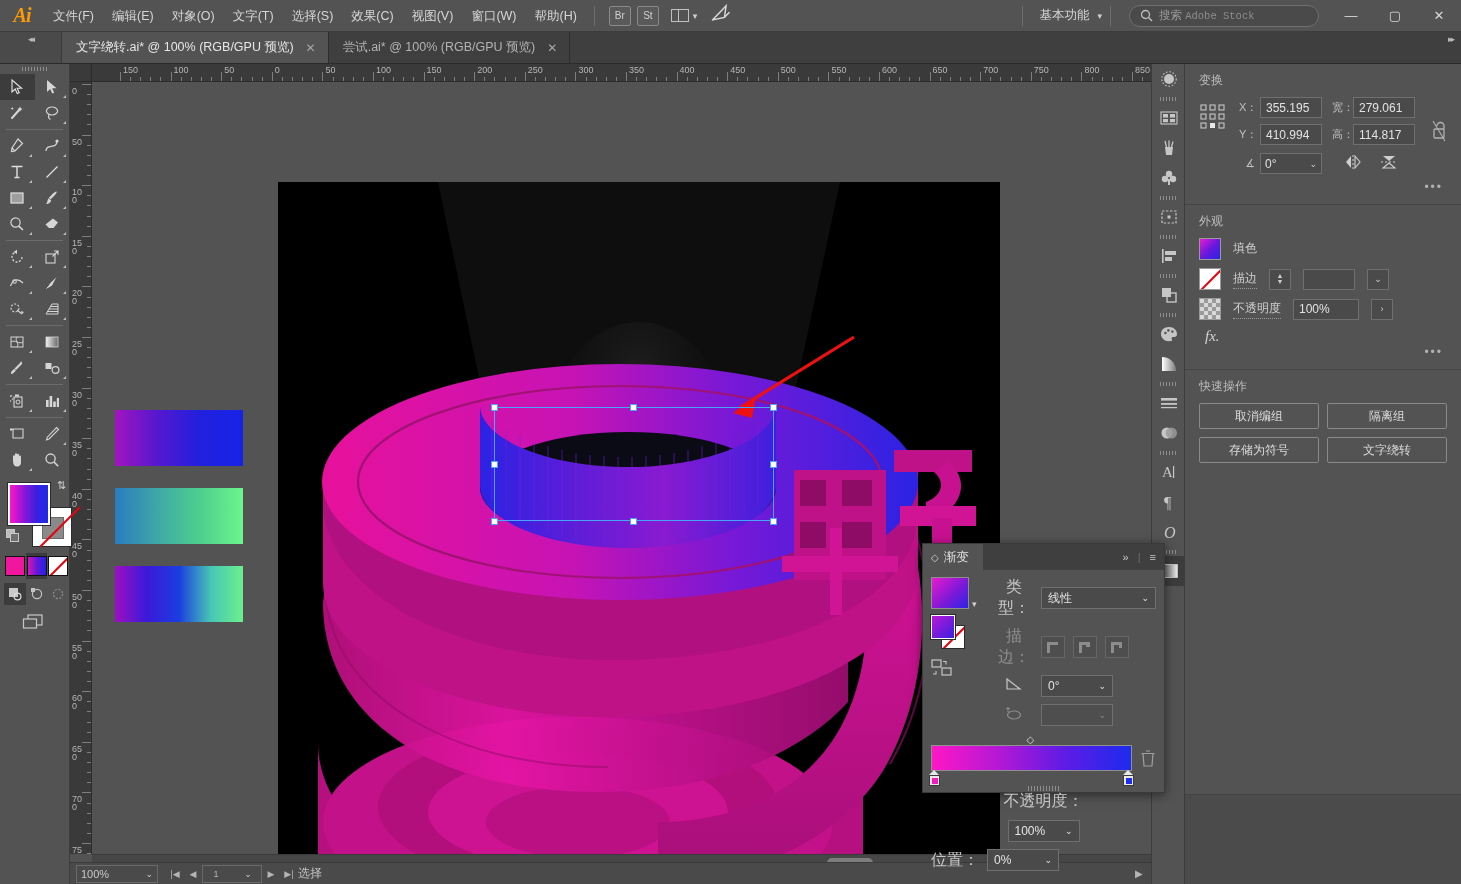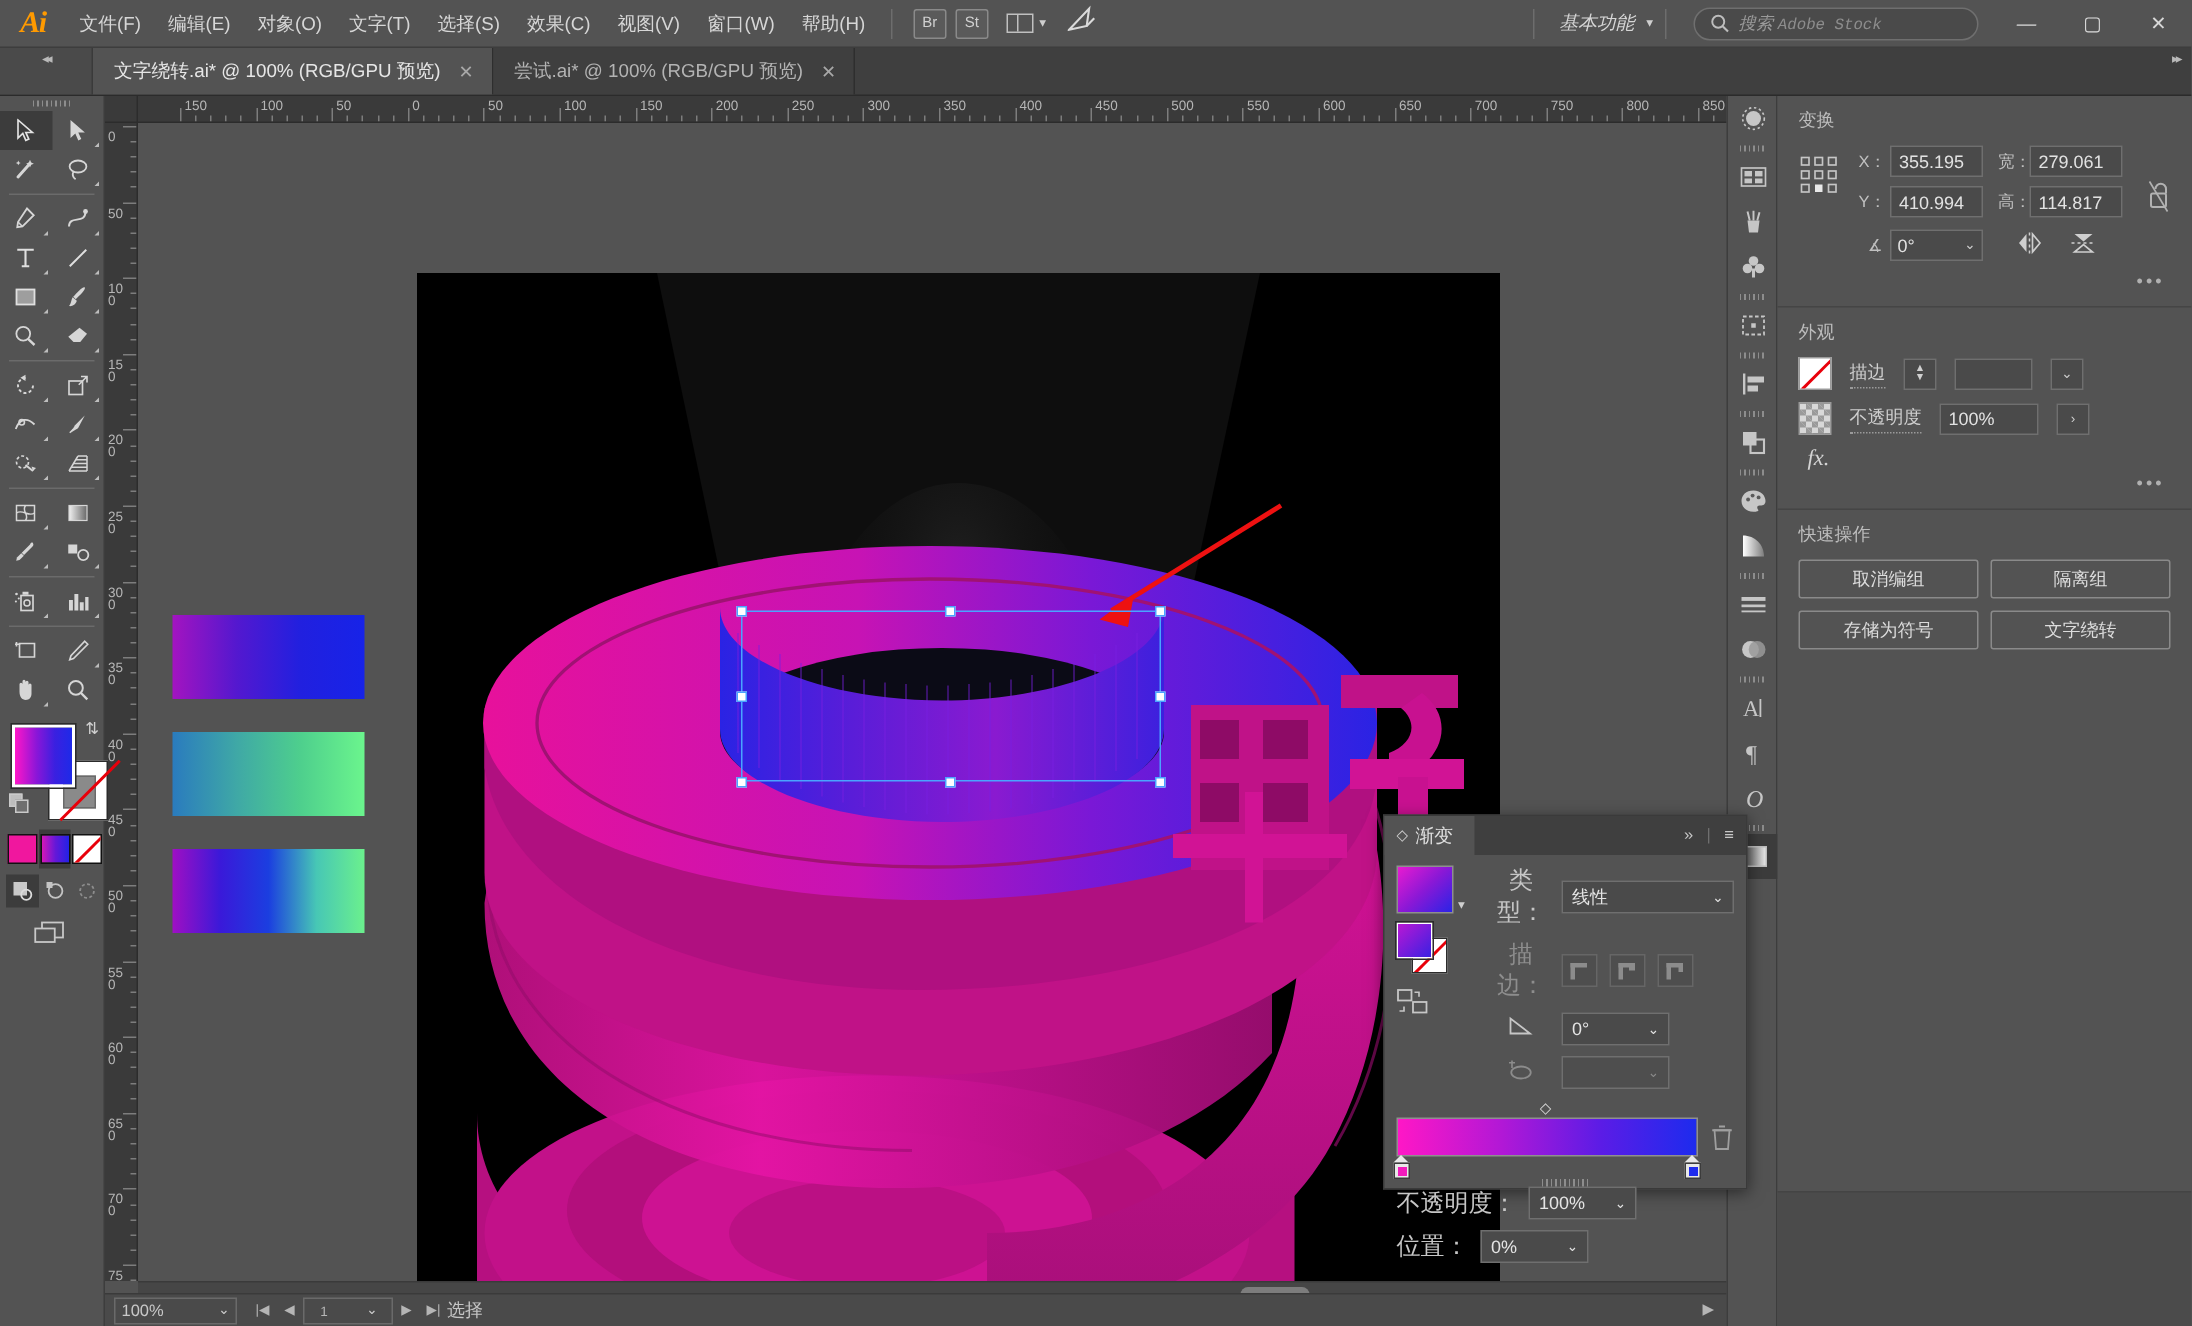--- a/index.html
+++ b/index.html
@@ -33,21 +33,21 @@
     width: 22px; height: 20px; border: 1px solid #8a8a8a; border-radius: 2px;
     display: flex; align-items: center; justify-content: center;
     font-size: 10px; color: #d0d0d0; margin-left: 6px; background: #5a5a5a;
   }
   .grid-btn { display: flex; align-items: center; margin-left: 12px; gap: 4px; }
   .grid-ico { width: 18px; height: 13px; border: 1.5px solid #c0c0c0; display: grid;
               grid-template-columns: 7px 1fr; }
   .grid-ico i { border-right: 1.5px solid #c0c0c0; }
   .chev { font-size: 9px; color: #cfcfcf; }
   .boat { margin-left: 14px; color: #d8d8d8; font-size: 17px; transform: rotate(-12deg); }
-  .mb-right { margin-left: auto; display: flex; align-items: center; height: 32px; font-style: italic; }
+  .mb-right { margin-left: auto; display: flex; align-items: center; height: 32px; }
   .workspace { font-size: 12.5px; color: #d6d6d6; padding: 0 8px; }
   .search-box {
     display: flex; align-items: center; gap: 6px;
     background: #4a4a4a; border: 1px solid #6f6f6f; border-radius: 11px;
     height: 22px; padding: 0 10px; margin: 0 10px; min-width: 190px;
   }
   .search-box .ph { font-size: 11.5px; color: #9a9a9a; }
   .search-box .ph b { font-weight: normal; color: #8d8d8d; font-family: "Liberation Mono", monospace; font-size:10.5px;}
   .wbtn { width: 44px; height: 31px; display: flex; align-items: center; justify-content: center;
           color: #d8d8d8; font-size: 13px; }
@@ -1194,20 +1194,24 @@
               <path d="M2 2 L14 22" stroke="#b2b2b2" stroke-width="1.1"></path>
             </svg>
         </div>
       </div>
       <div class="dots">•••</div>
     </div>
 
     <div class="psec">
       <h4>外观</h4>
 
+      <div class="approw">
+        <div class="swatch22" style="background:linear-gradient(135deg,#e81bd0,#6a18dc,#2a23e6);"></div>
+        <span class="aplabel plain">填色</span>
+      </div>
 
       <div class="approw">
         <div class="swatch22" style="background:#ffffff;position:relative;overflow:hidden;">
           <div style="position:absolute;left:-3px;top:9px;width:30px;height:2px;background:#e8000a;transform:rotate(-45deg);"></div>
         </div>
         <span class="aplabel">描边</span>
         <div class="stepper">
             <span>▲</span>
             <span>▼</span>
           </div>
@@ -1356,21 +1360,21 @@
           </div>
         </div>
         <div class="trash" style="margin-top:4px;">
           <svg width="16" height="18" viewBox="0 0 16 18">
               <path d="M3 4.5 L13 4.5 L12 17 L4 17 Z" fill="none" stroke="#9f9f9f" stroke-width="1.2"></path>
               <path d="M1.5 4.5 L14.5 4.5 M6 2 L10 2" stroke="#9f9f9f" stroke-width="1.2"></path>
             </svg>
         </div>
       </div>
 
-      <div class="gp-row" style="margin-top:20px;">
+      <div class="gp-row" style="margin-top:20px;flex-direction:column;">
         <span class="glabel" style="width:auto;">不透明度：</span>
         <span class="gsmall">
           <b style="font-weight:normal">100%</b>
           <i style="font-style:normal;font-size:9px;">⌄</i>
         </span>
       </div>
       <div class="gp-row">
         <span class="glabel" style="width:auto;">位置：</span>
         <span class="gsmall">
           <b style="font-weight:normal">0%</b>

